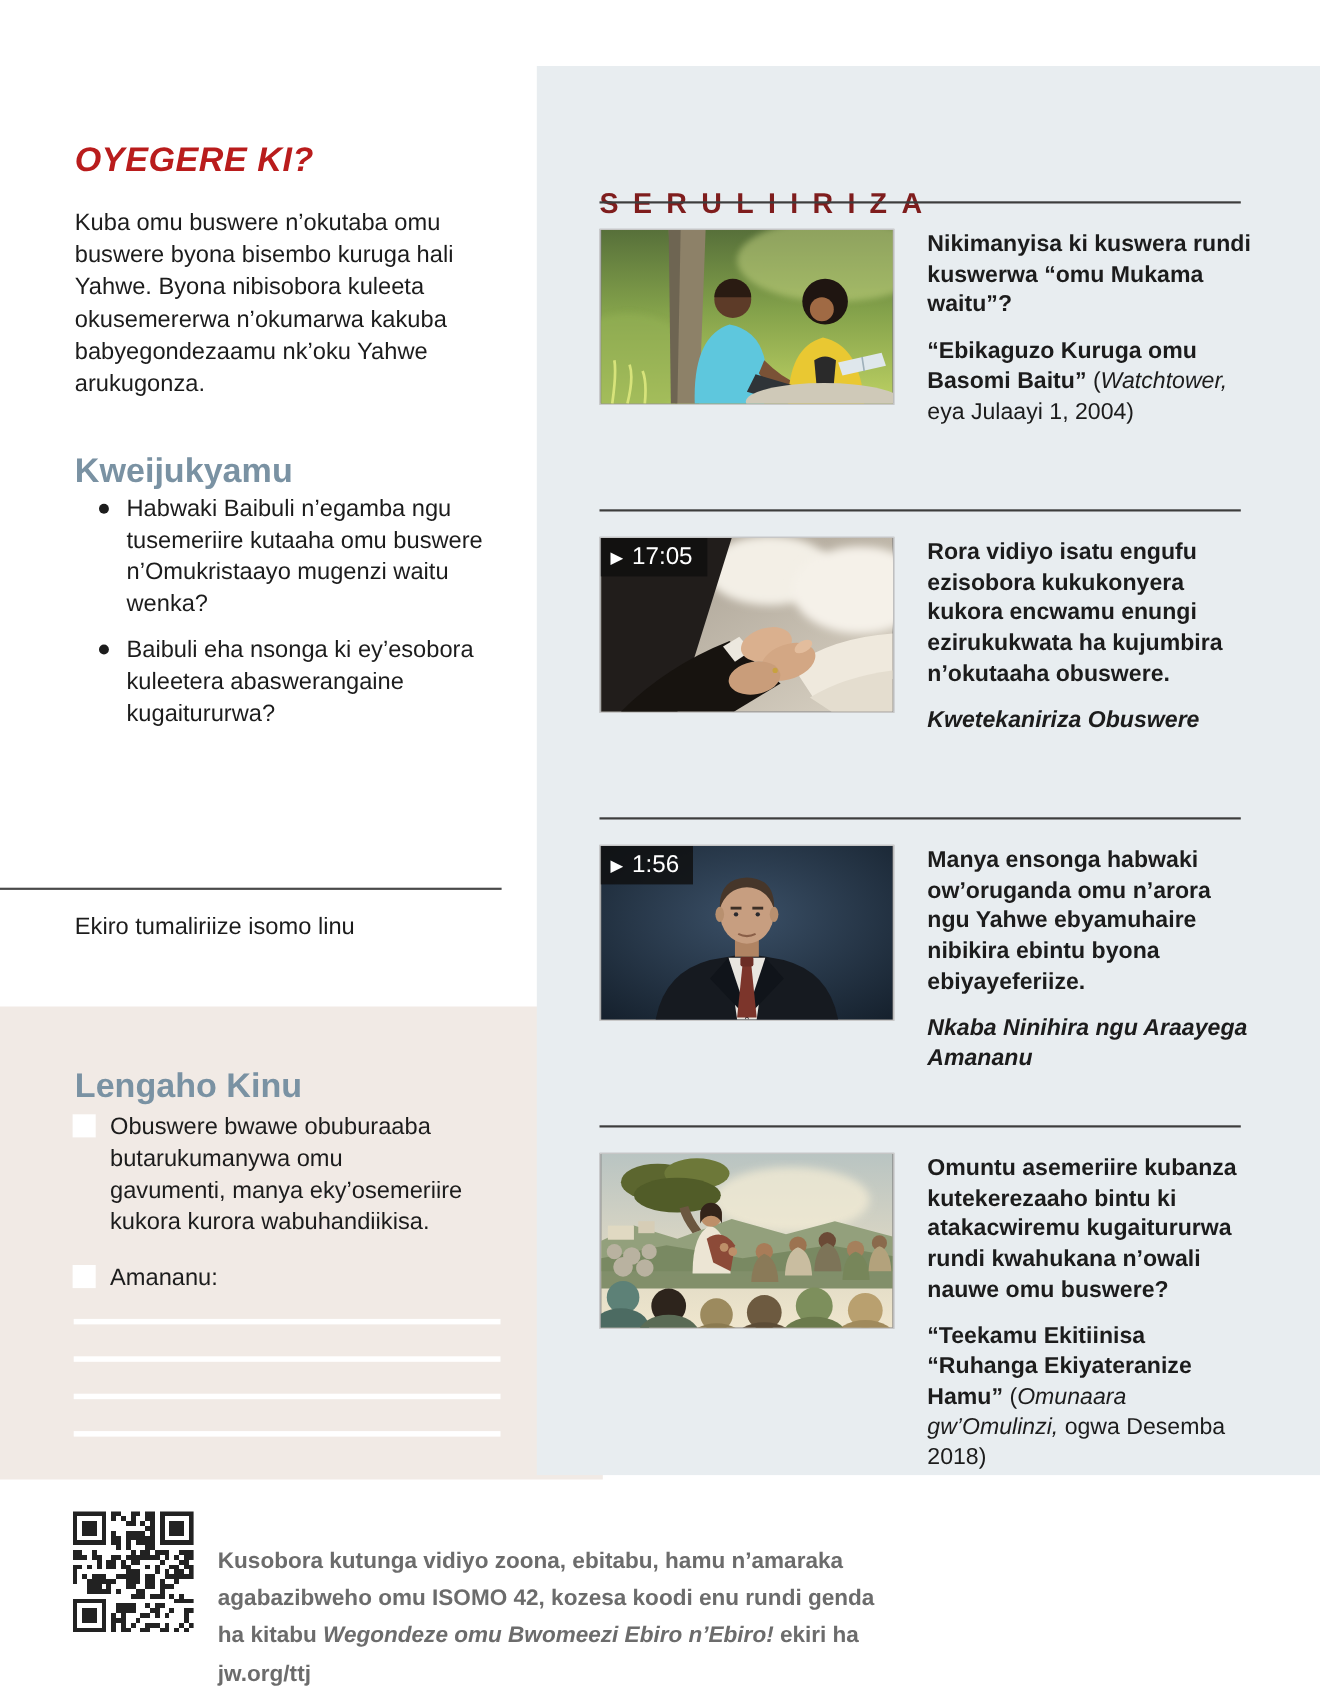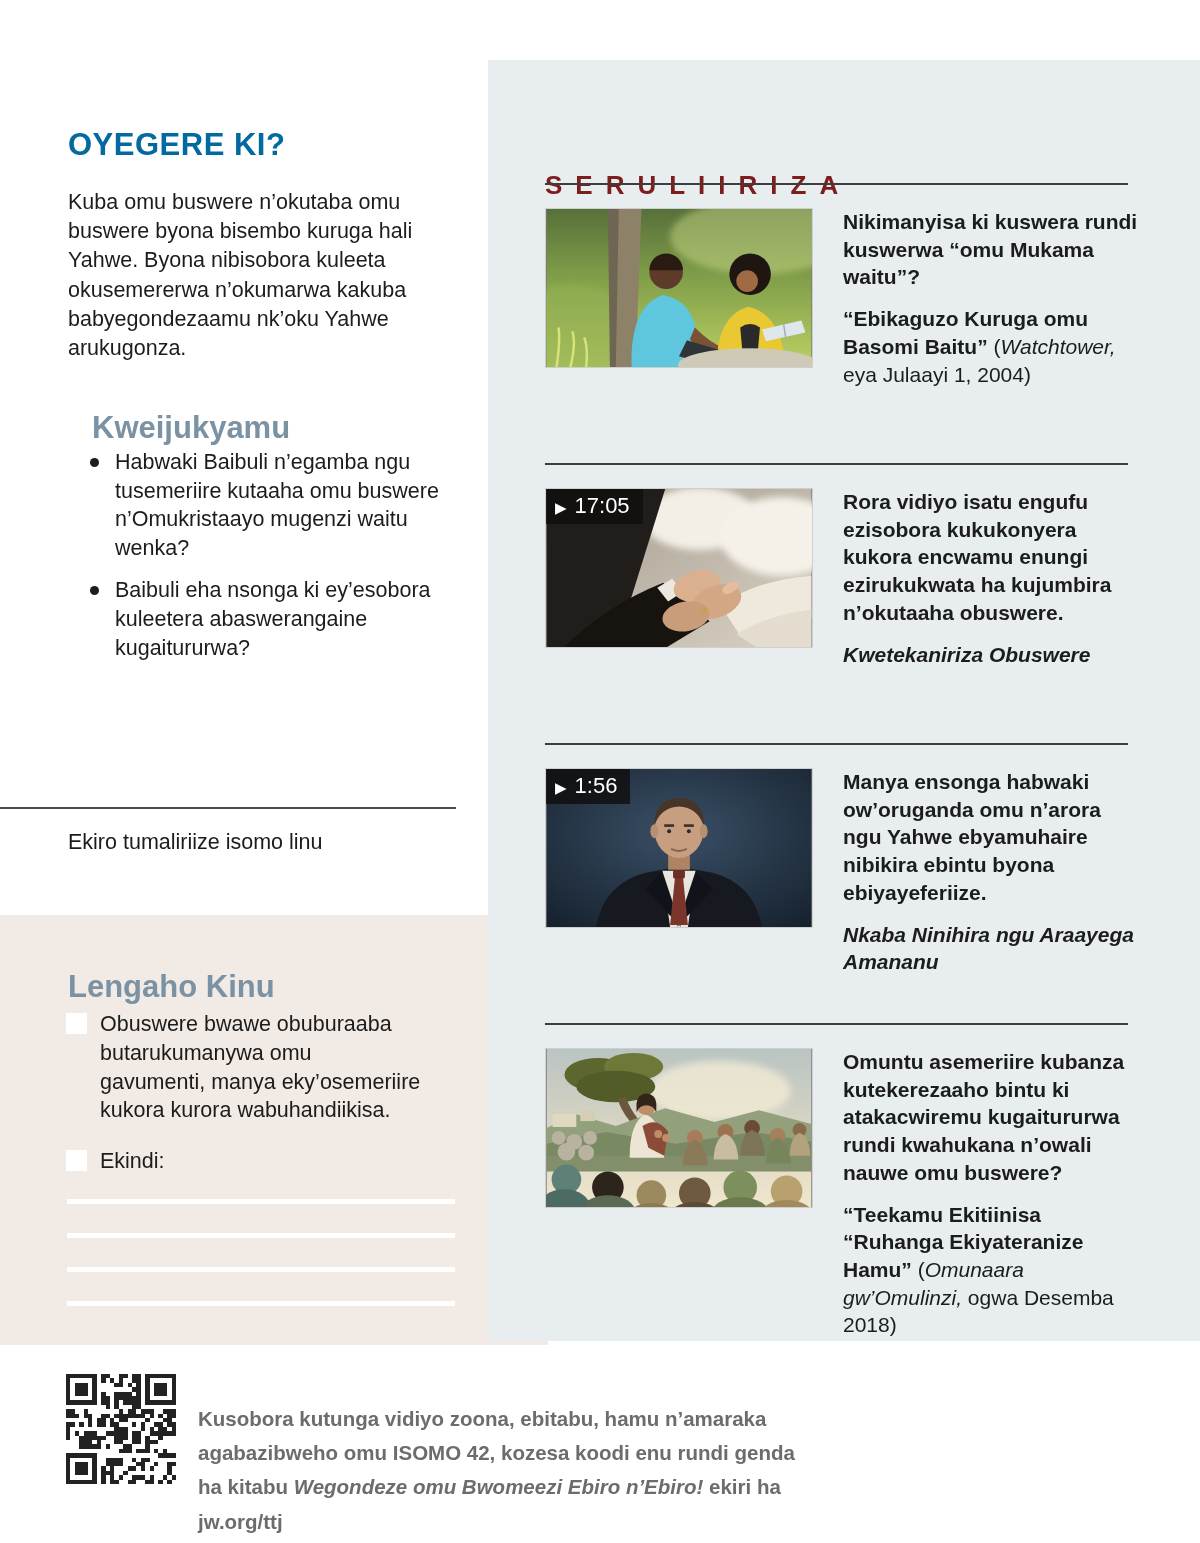--- a/index.html
+++ b/index.html
@@ -19,23 +19,23 @@
          display:flex;align-items:center;gap:8px;padding:4px 13px 5px 9px;font-size:22px;}
   .badge .play{font-size:15px;line-height:1;transform:translateY(1px);}
   .ref-text{position:absolute;left:298px;top:0;width:300px;font-size:21px;line-height:1.32;}
   .ref-q{margin:0 0 14px 0;font-weight:bold;}
   .ref-cite{margin:0;}
   .cb{font-weight:bold;}
   .ci{font-style:italic;}
   .cbi{font-weight:bold;font-style:italic;}
 
   
-  .l-title{position:absolute;left:68px;top:106px;font-size:31px;font-weight:bold;color:#0369a1;letter-spacing:.5px;}
+  .l-title{position:absolute;left:68px;top:106px;font-size:31px;font-weight:bold;color:#b91c1c;letter-spacing:.5px;font-style:italic;}
   .l-intro{position:absolute;left:68px;top:166px;width:398px;font-size:21.5px;line-height:1.365;}
-  .l-review-title{position:absolute;left:68px;top:384px;font-size:31px;font-weight:bold;color:#7a92a3;margin-left:24px;}
+  .l-review-title{position:absolute;left:68px;top:384px;font-size:31px;font-weight:bold;color:#7a92a3;}
   .bullets{position:absolute;left:68px;top:448px;width:402px;margin:0;padding:0;list-style:none;
            font-size:21.5px;line-height:1.33;}
   .bullets li{position:relative;padding-left:47px;margin-bottom:14px;}
   .bullets li::before{content:"";position:absolute;left:22px;top:10px;width:9px;height:9px;border-radius:50%;background:#1c1c1c;}
   .rule{position:absolute;left:0;top:807px;width:456px;border-top:2px solid #4a4a4a;height:0;}
   .goal-note{position:absolute;left:68px;top:830px;font-size:21.5px;}
   .goal-box{position:absolute;left:0;top:915px;width:548px;height:430px;background:#f1eae5;}
   .gb-title{position:absolute;left:68px;top:28px;font-size:31px;font-weight:bold;color:#7a92a3;}
   .gb-item{position:absolute;left:66px;width:356px;font-size:21.5px;line-height:1.34;}
   .gb-check{position:absolute;left:0;top:3px;width:21px;height:21px;background:#ffffff;}
@@ -71,21 +71,21 @@
   <div class="goal-box">
     <h2 class="gb-title">Lengaho Kinu</h2>
 
     <div class="gb-item" style="top:95px">
       <span class="gb-check"></span>
       <span class="gb-text">Obuswere bwawe obuburaaba butarukumanywa omu gavumenti, manya eky’osemeriire kukora kurora wabuhandiikisa.</span>
     </div>
 
     <div class="gb-item" style="top:232px">
       <span class="gb-check"></span>
-      <span class="gb-text">Ekindi:</span>
+      <span class="gb-text">Amananu:</span>
     </div>
 
     <div class="write-line" style="top:284px"></div>
     <div class="write-line" style="top:318px"></div>
     <div class="write-line" style="top:352px"></div>
     <div class="write-line" style="top:386px"></div>
   </div>
 
   <div class="panel">
     <div class="panel-title" style="top:110px">SERULIIRIZA</div>

